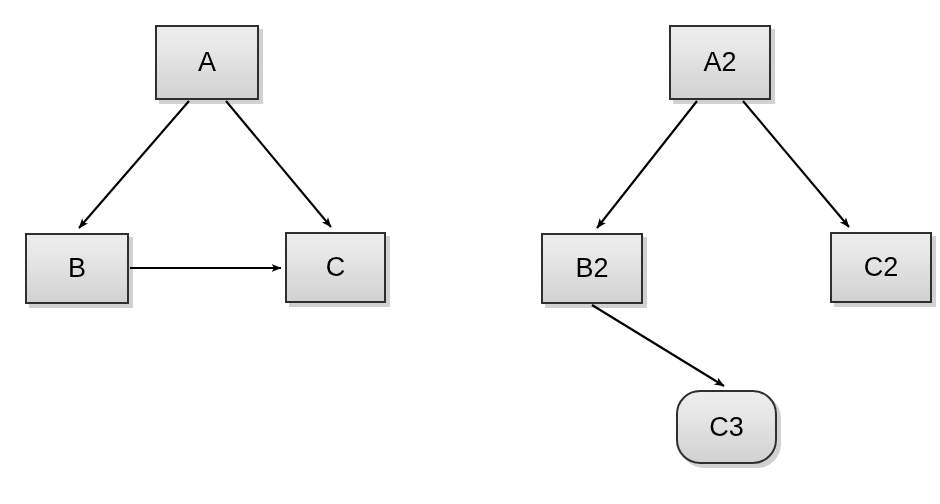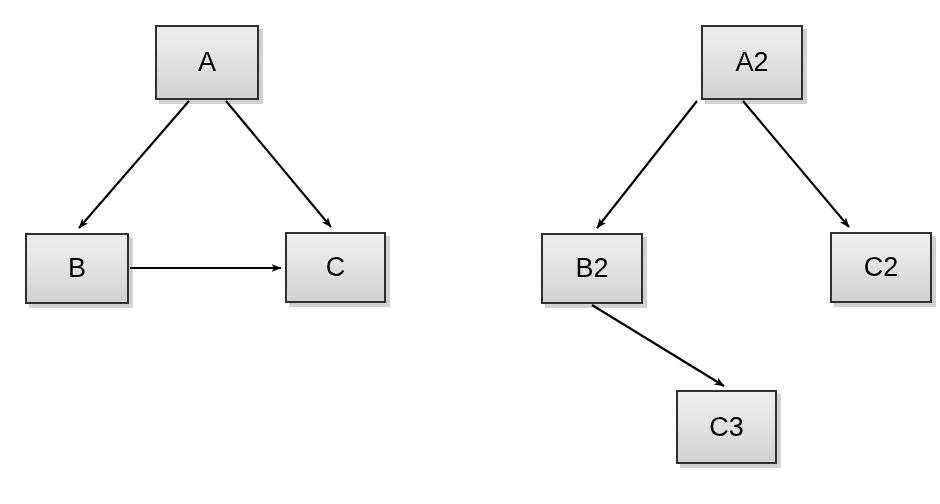--- a/index.html
+++ b/index.html
@@ -39,24 +39,24 @@
     font-size: 27px;
     line-height: 1;
     color: #000000;
     letter-spacing: 0px;
     user-select: none;
   }
   
   #node-A   { left:155px; top:25px;  width:104px; height:75px; }
   #node-B   { left:25px;  top:233px; width:104px; height:71px; }
   #node-C   { left:285px; top:232px; width:101px; height:71px; }
-  #node-A2  { left:701px; top:25px;  width:102px; height:75px; }
+  #node-A2  { left:669px; top:25px;  width:102px; height:75px; }
   #node-B2  { left:541px; top:233px; width:102px; height:71px; }
   #node-C2  { left:798px; top:232px; width:102px; height:71px;margin-left:32px; }
-  #node-C3  { left:676px; top:390px; width:101px; height:74px; }
+  #node-C3  { left:676px; top:390px; width:101px; height:74px;border-radius:24px; }
 </style>
 </head>
 <body>
 
 <div id="canvas">
 
   <svg class="edge-layer" viewBox="0 0 940 504" width="940" height="504" xmlns="http://www.w3.org/2000/svg">
     <defs>
       <marker id="arrowhead" markerWidth="12" markerHeight="12" refX="9.5" refY="4" orient="auto" markerUnits="userSpaceOnUse">
         <path d="M0,0 L10,4 L0,8 L2.6,4 Z" fill="#000000"></path>

